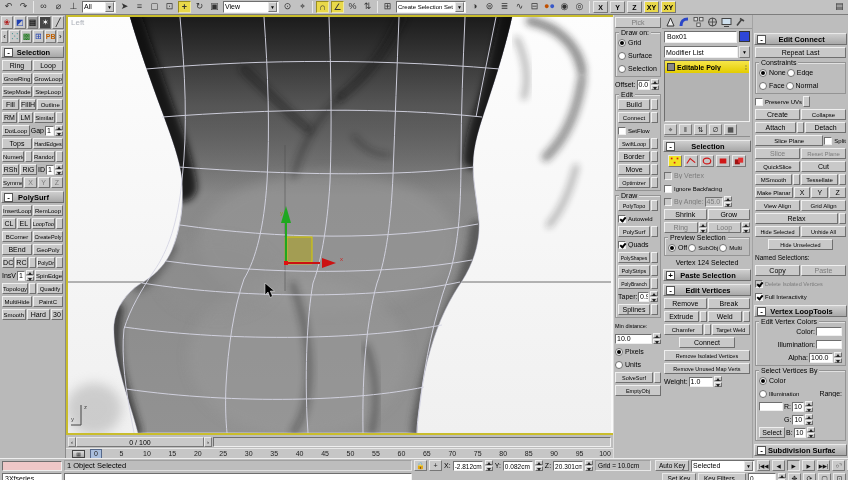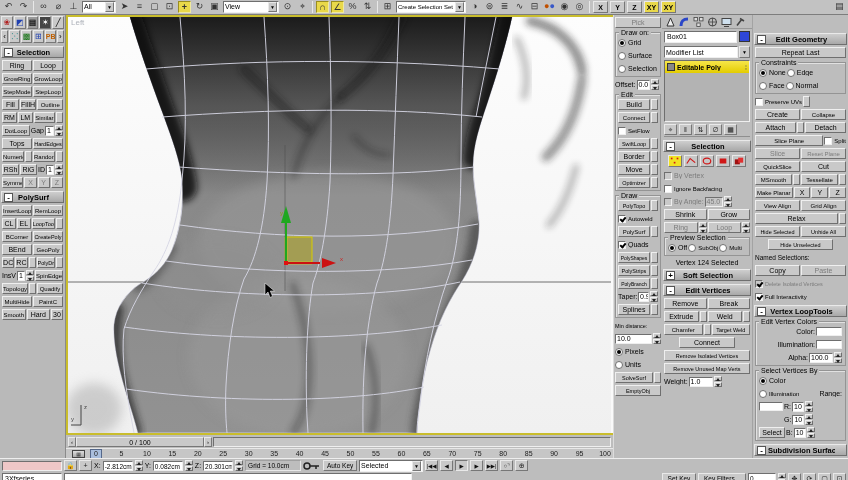--- a/index.html
+++ b/index.html
@@ -677,21 +677,21 @@
             <div class="cr">
               <span class="rad"></span>
               <span class="lbl" style="font-size: 6px;">Multi</span>
             </div>
           </div>
         </div>
       </div>
     <div id="vtxstatus">Vertex 124 Selected</div>
     <div class="roll">
         <span class="pm">+</span>
-        <span class="tt">Soft Selection</span>
+        <span class="tt">Paste Selection</span>
         <span style="width:11px"></span>
       </div>
     <div class="roll">
         <span class="pm">-</span>
         <span class="tt">Edit Vertices</span>
         <span style="width:11px"></span>
       </div>
     <div>
         <div class="row">
           <div class="btn">Remove</div>
@@ -725,21 +725,21 @@
           <div class="spin">
             <i></i>
             <i></i>
           </div>
         </div>
       </div>
   </div>
   <div id="cp2">
     <div class="roll" style="margin-top:18px">
         <span class="pm">-</span>
-        <span class="tt">Edit Geometry</span>
+        <span class="tt">Edit Connect</span>
         <span style="width:11px"></span>
       </div>
     <div>
         <div class="row">
           <div class="btn">Repeat Last</div>
         </div>
       </div>
     <div class="grp">
         <span class="gt">Constraints</span>
         <div>
@@ -970,20 +970,21 @@
       <span class="tbl" style="left: 462.65px;">85</span>
       <span class="tbl" style="left: 488.1px;">90</span>
       <span class="tbl" style="left: 513.55px;">95</span>
       <span class="tbl" style="left: 539px;">100</span>
     </div>
 </div>
 
 <div id="statusbar" class="abs">
   <div id="srow1">
     <div id="listener1"></div>
+    <div id="selinfo">1 Object Selected</div>
     <span class="sti">🔒</span>
     <span class="sti">+</span>
     <span class="coordlab">X:</span>
     <span class="coordfld">-2.812cm</span>
     <span class="spin">
         <i></i>
         <i></i>
       </span>
     <span class="coordlab">Y:</span>
     <span class="coordfld">0.082cm</span>

